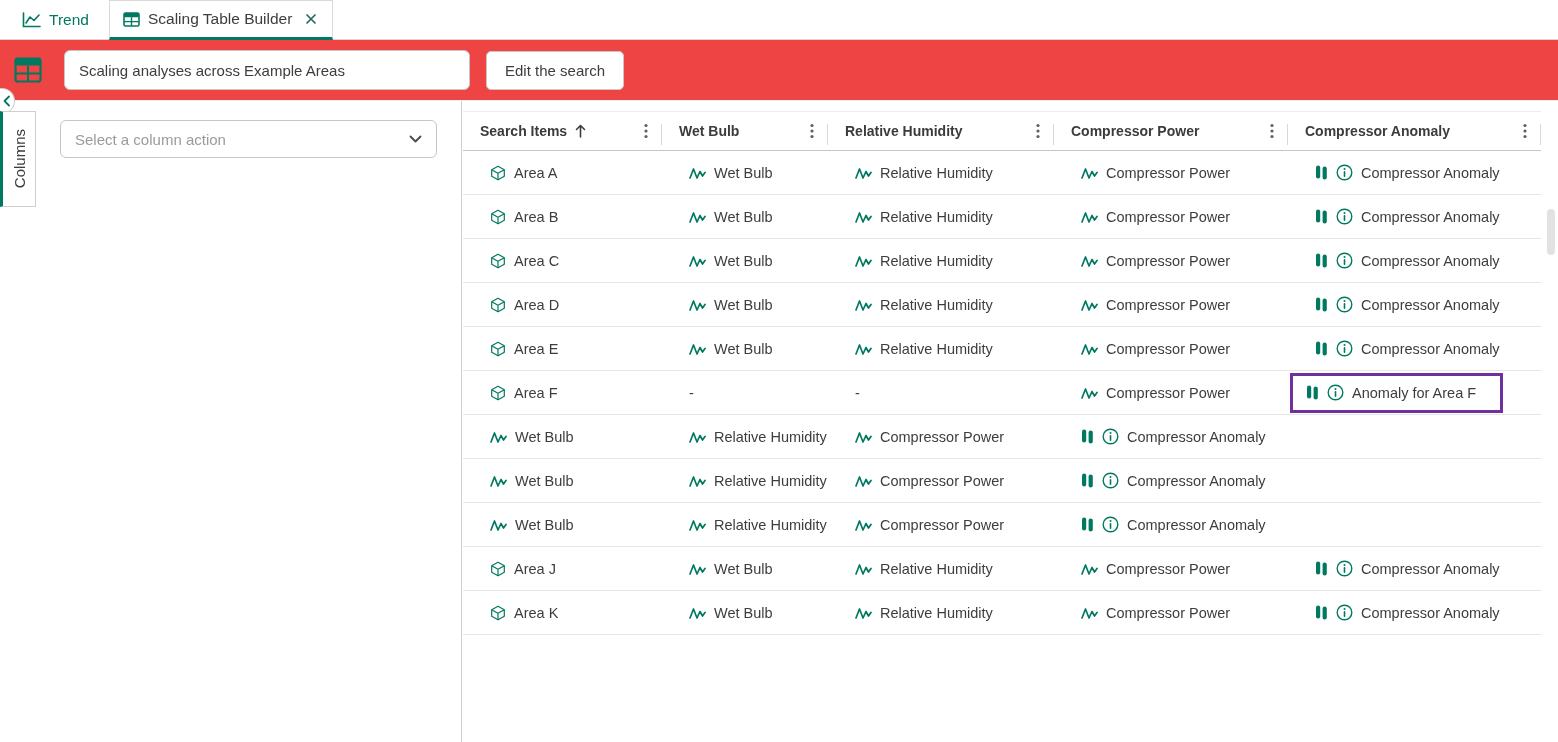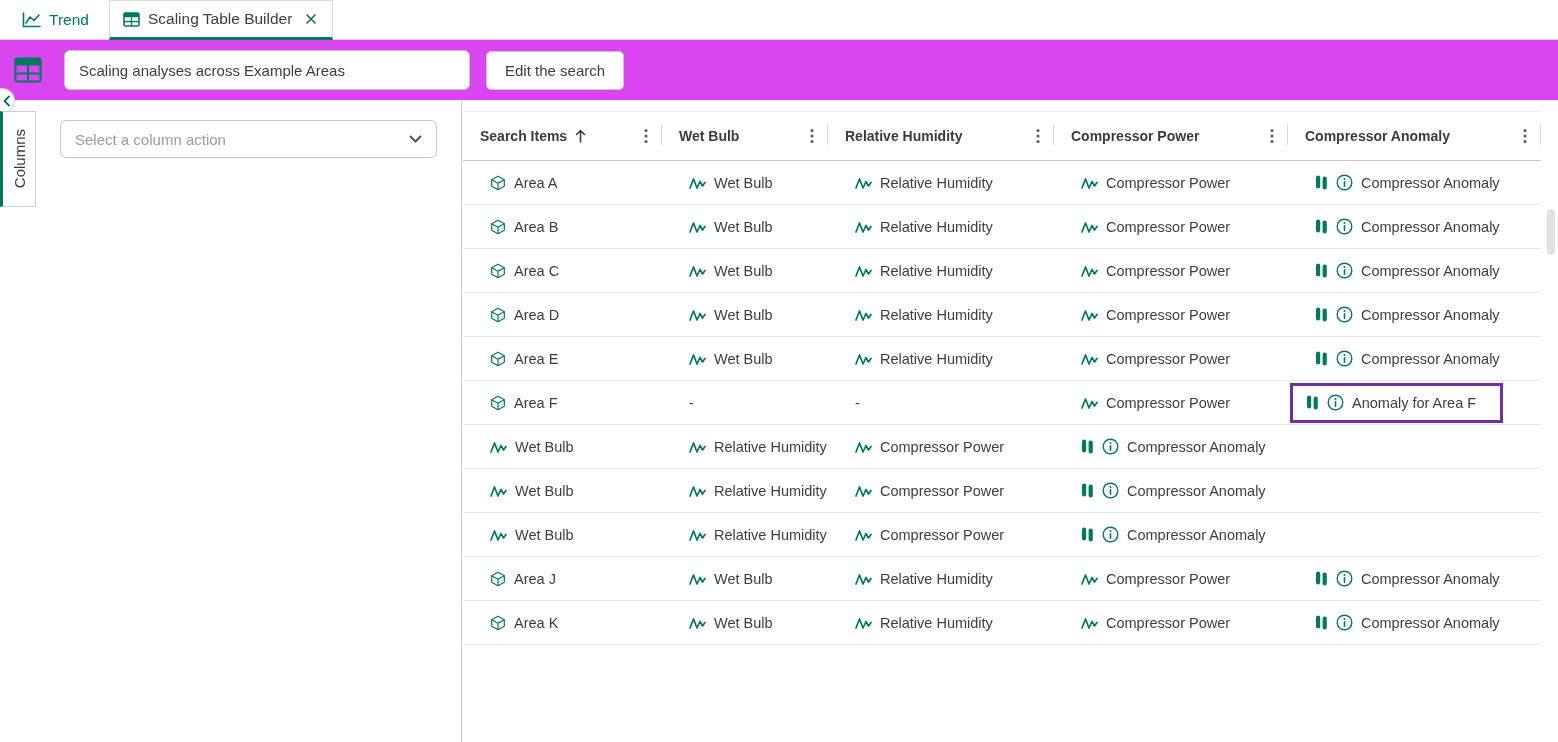--- a/index.html
+++ b/index.html
@@ -19,21 +19,21 @@
   .tab-trend { margin-left:9px; color:var(--accent); }
   .tab.active {
     margin-left:7px; margin-bottom:-1px;
     border:1px solid #d9d9d9;
     border-bottom:3px solid var(--accent);
     background:#fff; color:#3d3d3d;
   }
   .tab .close { display:inline-flex; margin-left:3px; padding:2px; cursor:pointer; }
 
   
-  .toolbar { height:60px; display:flex; align-items:center; padding-left:14px; background:#d946ef; }
+  .toolbar { height:60px; display:flex; align-items:center; padding-left:14px; background:#ef4444; }
   .tb-table-icon { display:inline-flex; margin-right:22px; cursor:pointer; }
   .search-input {
     width:406px; height:40px; border:1px solid #c6c6c6; border-radius:6px;
     padding:0 14px; font-size:15px; color:#3d3d3d; font-family:inherit; outline:none; background:#fff;
   }
   .edit-btn {
     margin-left:16px; height:39px; padding:0 18px; background:#fff;
     border:1px solid #c9c9c9; border-radius:5px; font-size:15px; color:#3d3d3d;
     font-family:inherit; cursor:pointer;
   }
@@ -55,21 +55,21 @@
   .panel-tab span { writing-mode:vertical-rl; transform:rotate(180deg); font-size:15px; color:#3d3d3d; }
   .collapse-handle {
     position:absolute; left:0; top:-13px; width:15px; height:26px; z-index:3;
     background:#fff; border:1px solid #cfcfcf; border-left:none; border-radius:0 13px 13px 0;
     display:flex; align-items:center; justify-content:center; cursor:pointer;
   }
 
   
   .table { position:absolute; left:463px; top:10px; width:1078px; }
   .thead, .trow { display:grid; grid-template-columns:199px 166px 226px 234px 253px; }
-  .thead { height:50px; border-top:1px solid #ececec; border-bottom:1px solid #c6c6c6; }
+  .thead { height:40px; border-top:1px solid #ececec; border-bottom:1px solid #c6c6c6; }
   .hcell {
     display:flex; align-items:center; gap:8px; padding-left:17px; position:relative;
     font-weight:bold; font-size:14px; color:#3b3b3b; cursor:pointer;
   }
   .hcell::after { content:""; position:absolute; right:0; top:12px; height:21px; width:1px; background:#d9d9d9; }
   .kebab { margin-left:auto; margin-right:12px; padding:2px; cursor:pointer; }
   .trow { height:44px; border-bottom:1px solid #e7e7e7; }
   .tcell { display:flex; align-items:center; gap:8px; padding-left:27px; font-size:14.5px; color:#3d3d3d; }
   .tcell.hl { padding-left:2px; }
   .hlbox {

